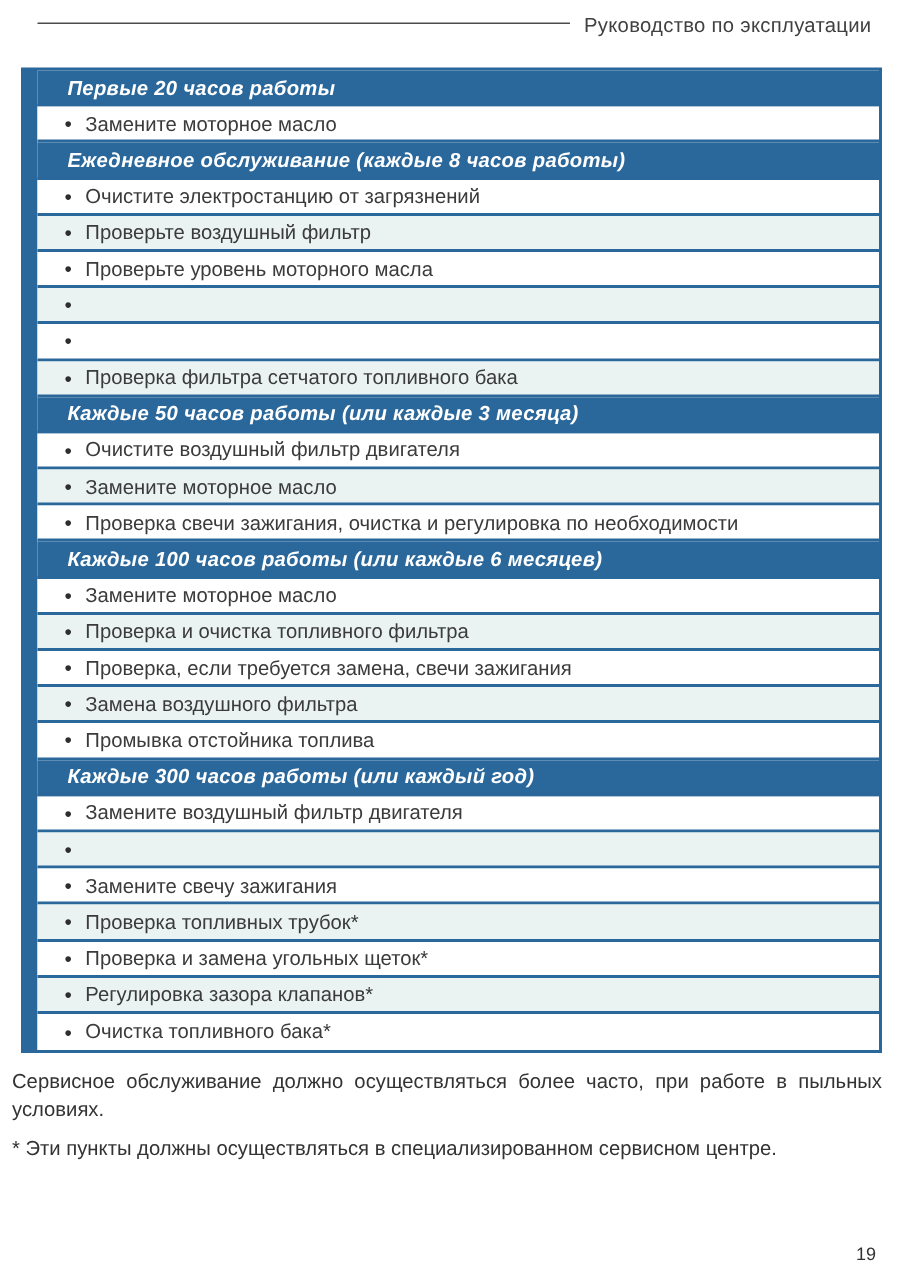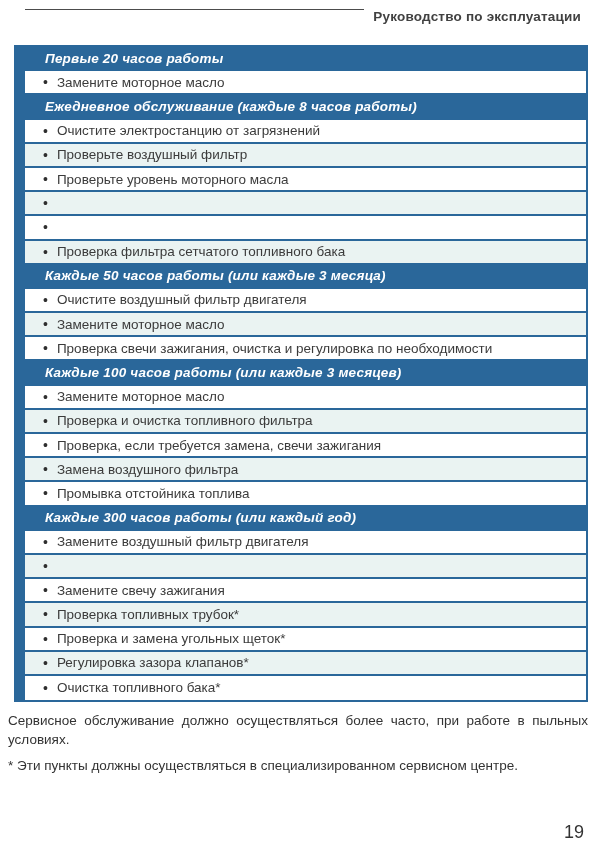--- a/index.html
+++ b/index.html
@@ -11,23 +11,22 @@
   .page {
     position: relative;
     width: 606px;
     height: 855px;
     background: #ffffff;
     overflow: hidden;
   }
   
   .doc-header {
     display: flex;
-    align-items: flex-start;
+    align-items: center;
     margin: 9px 25px 0 25px;
-    font-weight: bold;
   }
   .doc-header .rule {
     flex: 1;
     border-bottom: 1.5px solid #4c4c4c;
     margin-bottom: 3px;
     margin-right: 9px;
   }
   .doc-header .title {
     font-size: 13.5px;
     color: #414141;
@@ -77,21 +76,21 @@
     color: #333333;
     line-height: 19px;
   }
   .footnotes .note1 { text-align: justify; }
   .footnotes .note2 { margin-top: 7px; }
   
   .page-number {
     position: absolute;
     right: 22px;
     bottom: 12px;
-    font-size: 18px;
+    font-size: 12px;
     color: #333333;
   }
 </style>
 </head>
 <body>
 
 <div class="page">
 
   <div class="doc-header">
     <div class="rule"></div>
@@ -133,21 +132,21 @@
         <span>Очистите воздушный фильтр двигателя</span>
       </div>
       <div class="row item-row alt">
         <span class="bullet">•</span>
         <span>Замените моторное масло</span>
       </div>
       <div class="row item-row">
         <span class="bullet">•</span>
         <span>Проверка свечи зажигания, очистка и регулировка по необходимости</span>
       </div>
-      <div class="row header-row">Каждые 100 часов работы (или каждые 3 месяцев)</div>
+      <div class="row header-row">Каждые 100 часов работы (или каждые 6 месяцев)</div>
       <div class="row item-row">
         <span class="bullet">•</span>
         <span>Замените моторное масло</span>
       </div>
       <div class="row item-row alt">
         <span class="bullet">•</span>
         <span>Проверка и очистка топливного фильтра</span>
       </div>
       <div class="row item-row">
         <span class="bullet">•</span>

